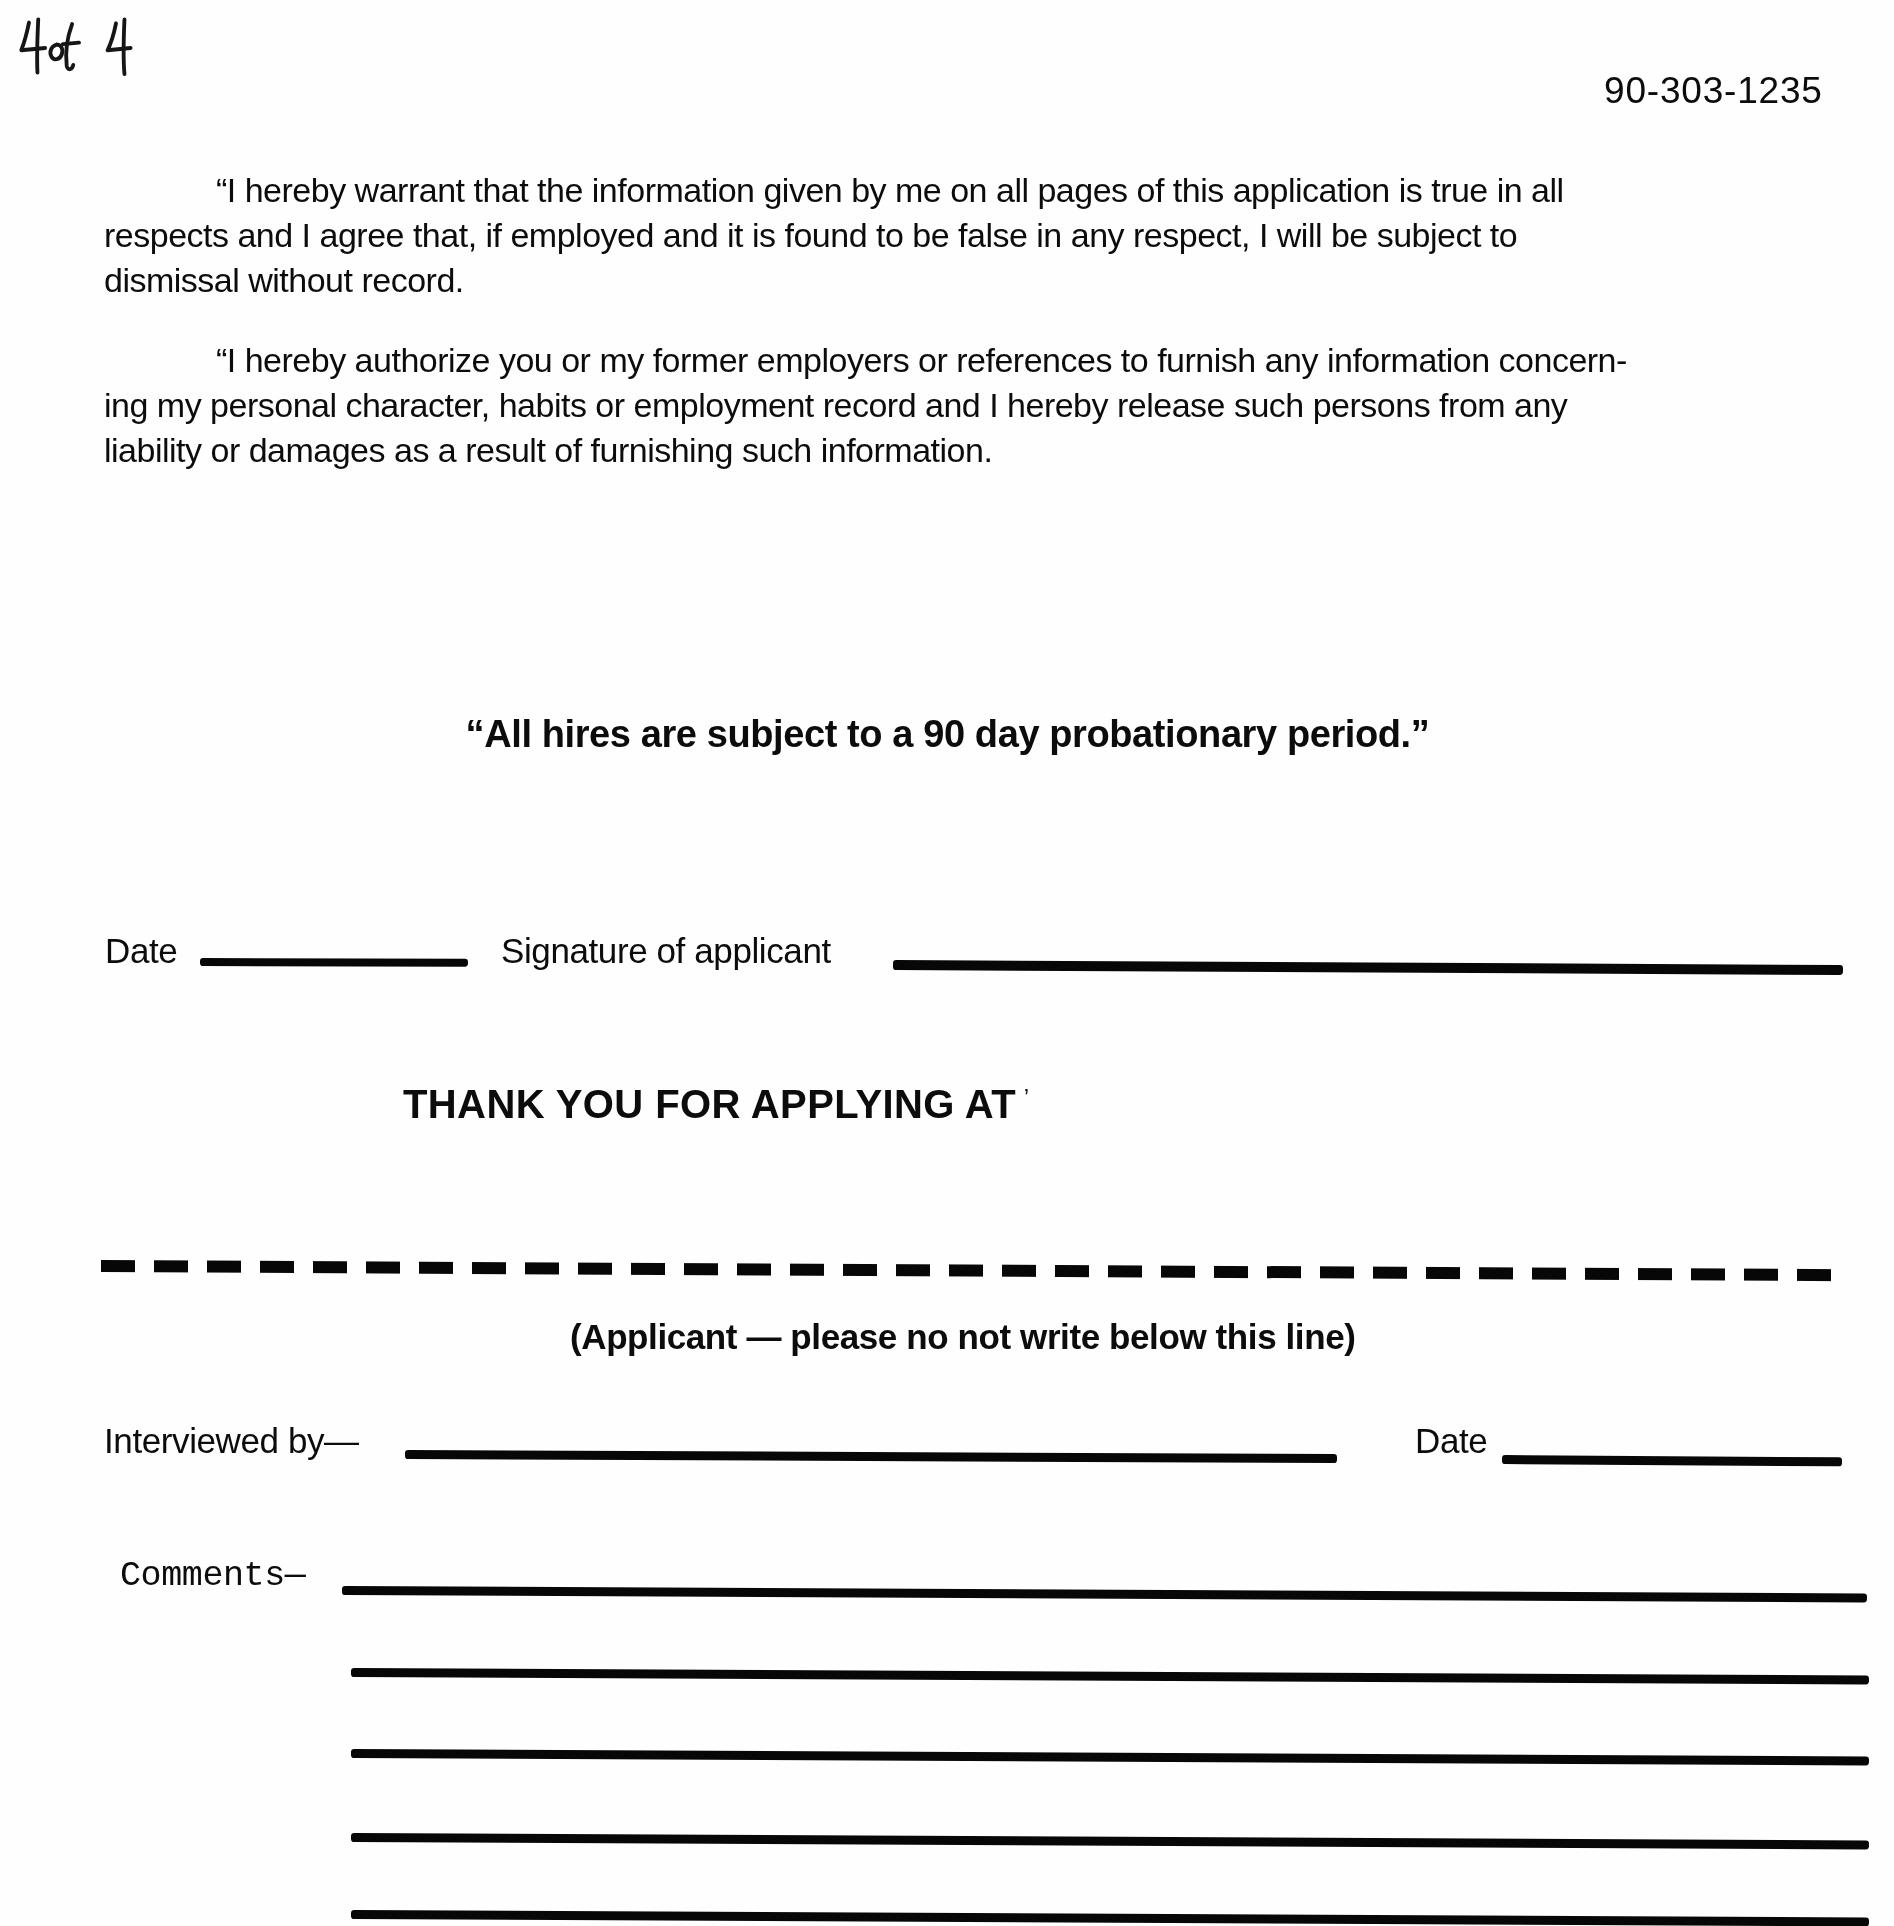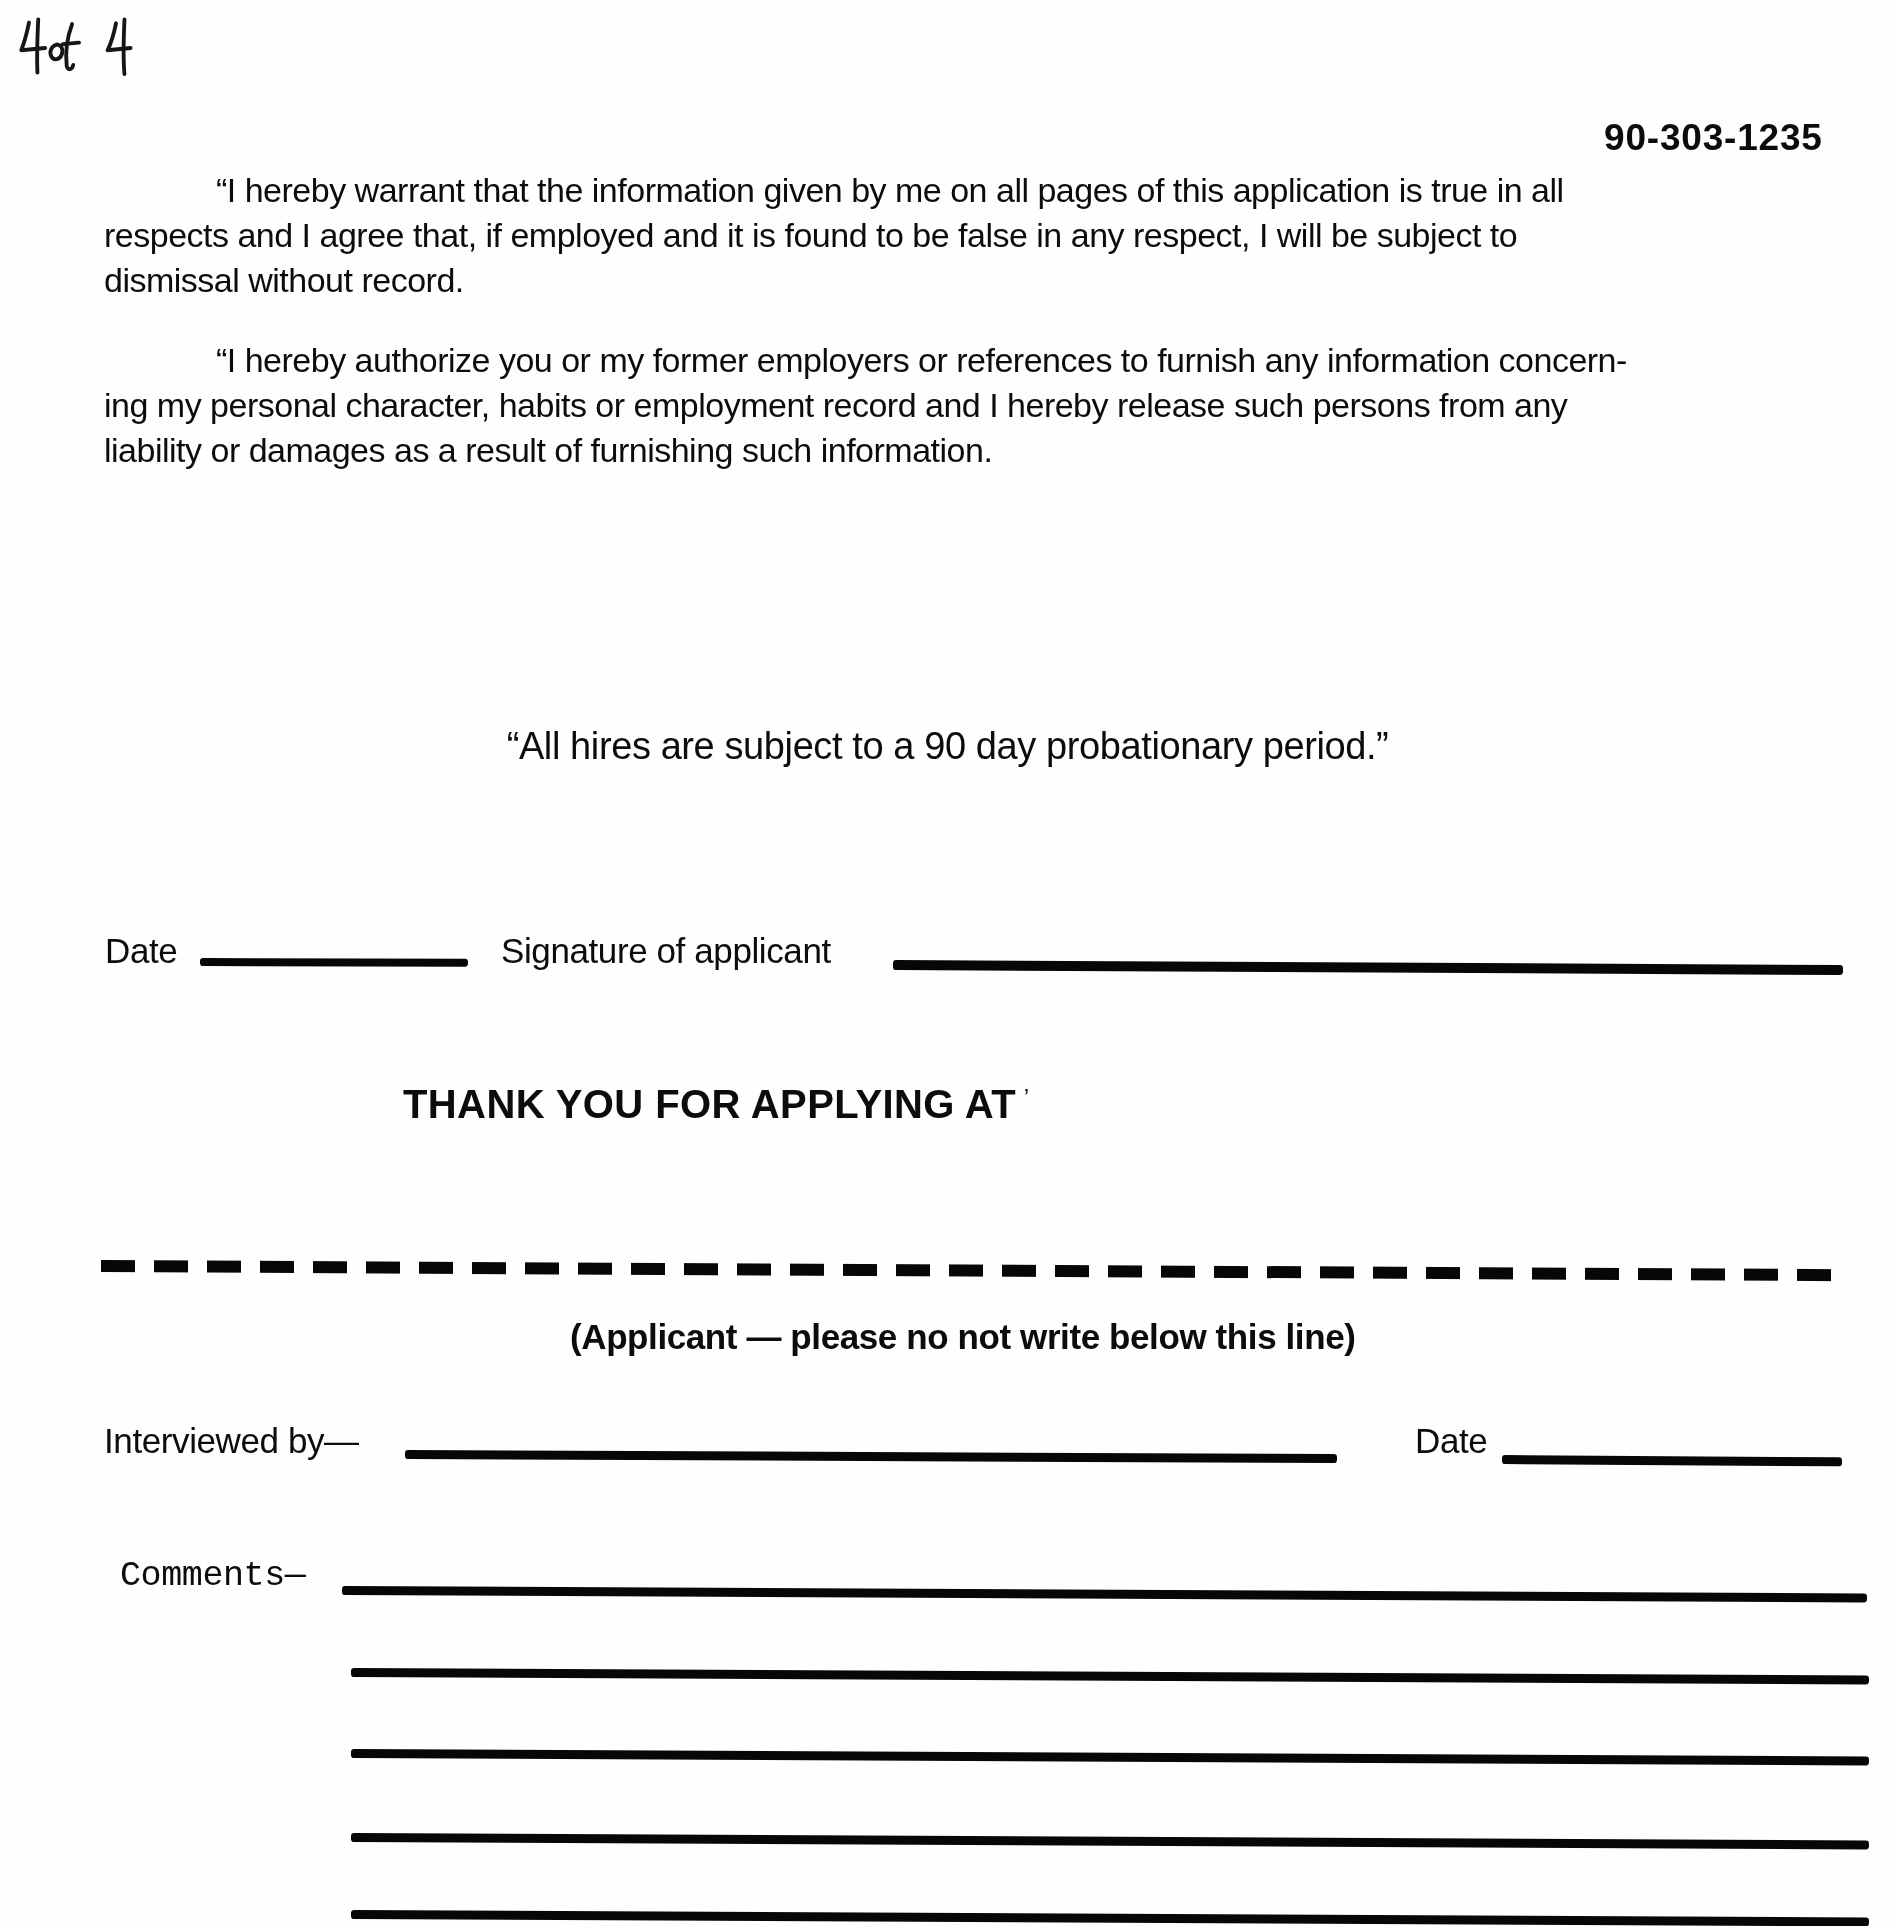--- a/index.html
+++ b/index.html
@@ -1,23 +1,23 @@
 <!DOCTYPE html>
 <html style="font-size:6.2px"><head>
 <meta charset="utf-8">
 <style>
   html,body{margin:0;padding:0;background:#ffffff;}
   .page{position:relative;width:1895px;height:2502px;background:#fefefe;color:#0c0c0c;
         font-family:"Liberation Sans", sans-serif;overflow:hidden;}
   .abs{position:absolute;}
-  .form-number{font-size:37px;font-weight:700;letter-spacing:0.8px;margin-top:47px;}
+  .form-number{font-size:37px;font-weight:400;letter-spacing:0.8px;}
   .para-line{font-size:34px;line-height:45px;letter-spacing:-0.5px;white-space:nowrap;}
   .indent{text-indent:112px;}
   .paragraph{margin-bottom:35px;}
-  .probation{font-size:38px;font-weight:400;letter-spacing:-0.4px;margin-top:12px;}
+  .probation{font-size:38px;font-weight:700;letter-spacing:-0.4px;}
   .label{position:absolute;font-size:35px;letter-spacing:-0.4px;white-space:nowrap;}
   .thank-you{font-size:40px;font-weight:700;letter-spacing:0.4px;white-space:nowrap;}
   .ty-mark{font-size:24px;vertical-align:11.6px;margin-left:7.7px;font-weight:400;}
   .fill-line{position:absolute;background:#070707;border-radius:3.1px;}
   .dashed-line{position:absolute;height:11.6px;
       background:repeating-linear-gradient(90deg,#070707 0 34px,transparent 34px 53px);}
   svg.handwriting{stroke:#161616;stroke-width:10;fill:none;stroke-linecap:round;stroke-linejoin:round;}
 </style>
 </head>
 <body>

